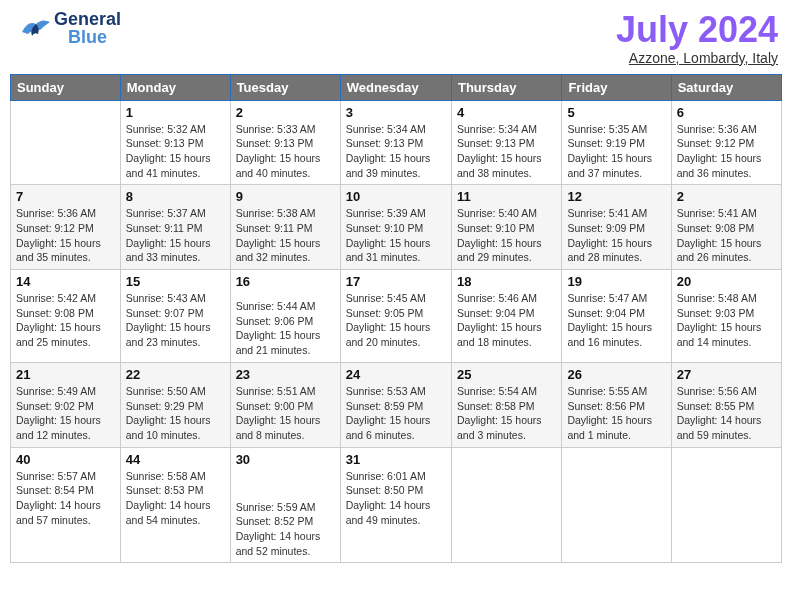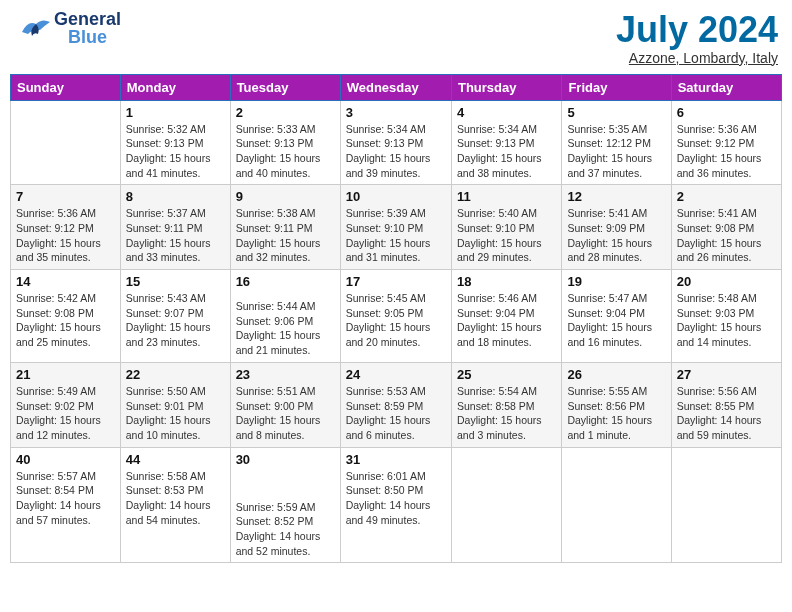--- a/index.html
+++ b/index.html
@@ -16,35 +16,35 @@
       align-items: flex-start;
       margin-bottom: 8px;
       padding: 0 4px;
     }
     .title-section {
       text-align: right;
     }
     .month-title {
       font-size: 36px;
       font-weight: bold;
-      color: #0369a1;
+      color: #8b5cf6;
       line-height: 1.1;
     }
     .location-title {
       font-size: 14px;
       color: #333;
       text-decoration: underline;
     }
     .calendar-table {
       width: 100%;
       border-collapse: collapse;
       font-size: 11px;
     }
     .calendar-table th {
-      background-color: #a21caf;
+      background-color: #737373;
       color: #fff;
       text-align: left;
       padding: 5px 6px;
       font-size: 13px;
       font-weight: bold;
       border: 1px solid #2a6ebb;
     }
     .calendar-table td {
       border: 1px solid #ccc;
       vertical-align: top;
@@ -160,21 +160,21 @@
         <td>
           <span class="day-number">4</span>
           <div class="day-info" style="white-space: pre-line;">Sunrise: 5:34 AM
 Sunset: 9:13 PM
 Daylight: 15 hours
 and 38 minutes.</div>
         </td>
         <td>
           <span class="day-number">5</span>
           <div class="day-info" style="white-space: pre-line;">Sunrise: 5:35 AM
-Sunset: 12:12 PM
+Sunset: 9:19 PM
 Daylight: 15 hours
 and 37 minutes.</div>
         </td>
         <td>
           <span class="day-number">6</span>
           <div class="day-info" style="white-space: pre-line;">Sunrise: 5:36 AM
 Sunset: 9:12 PM
 Daylight: 15 hours
 and 36 minutes.</div>
         </td>
@@ -285,21 +285,21 @@
         <td>
           <span class="day-number">21</span>
           <div class="day-info" style="white-space: pre-line;">Sunrise: 5:49 AM
 Sunset: 9:02 PM
 Daylight: 15 hours
 and 12 minutes.</div>
         </td>
         <td>
           <span class="day-number">22</span>
           <div class="day-info" style="white-space: pre-line;">Sunrise: 5:50 AM
-Sunset: 9:01 PM
+Sunset: 9:29 PM
 Daylight: 15 hours
 and 10 minutes.</div>
         </td>
         <td>
           <span class="day-number">23</span>
           <div class="day-info" style="white-space: pre-line;">Sunrise: 5:51 AM
 Sunset: 9:00 PM
 Daylight: 15 hours
 and 8 minutes.</div>
         </td>

